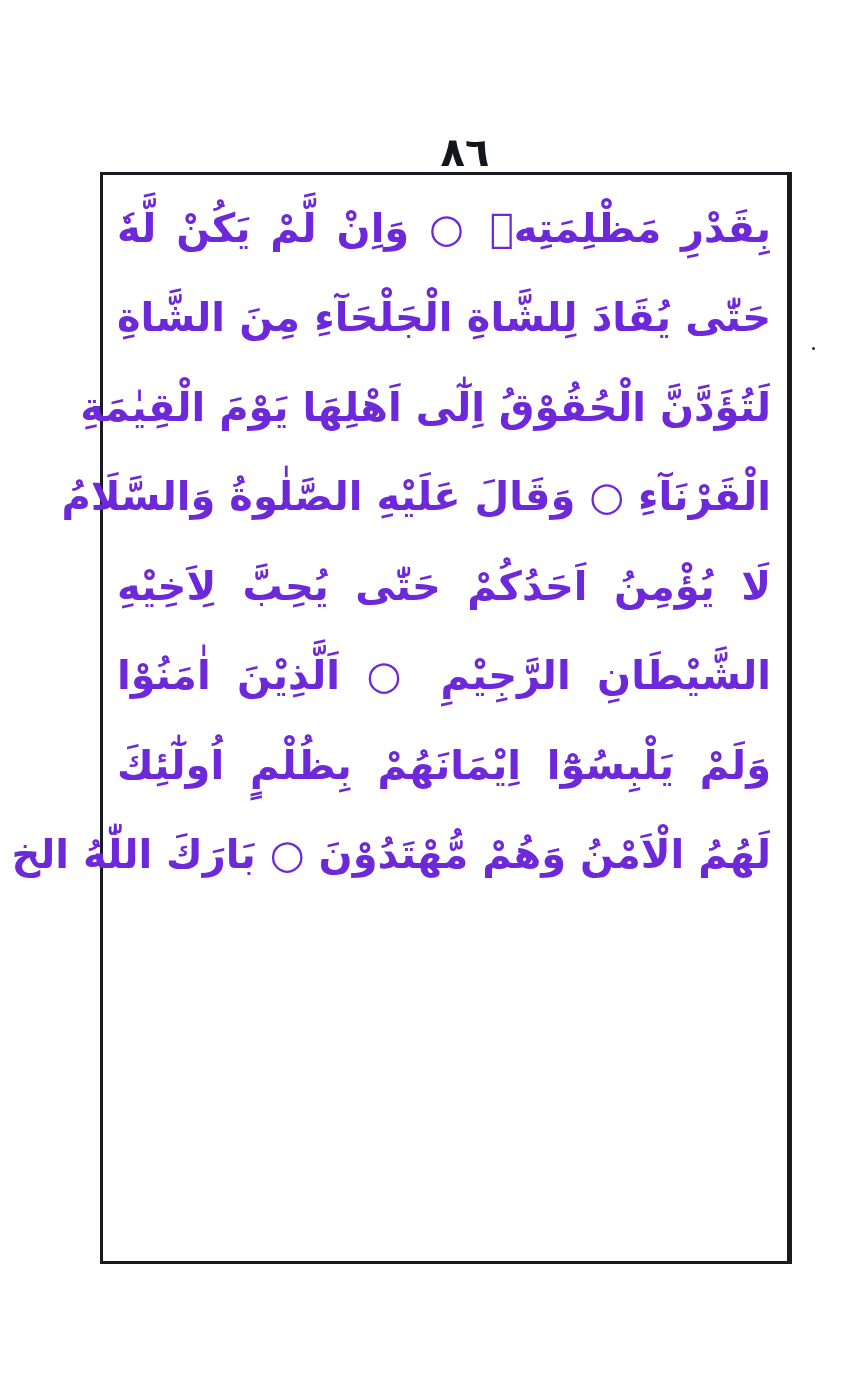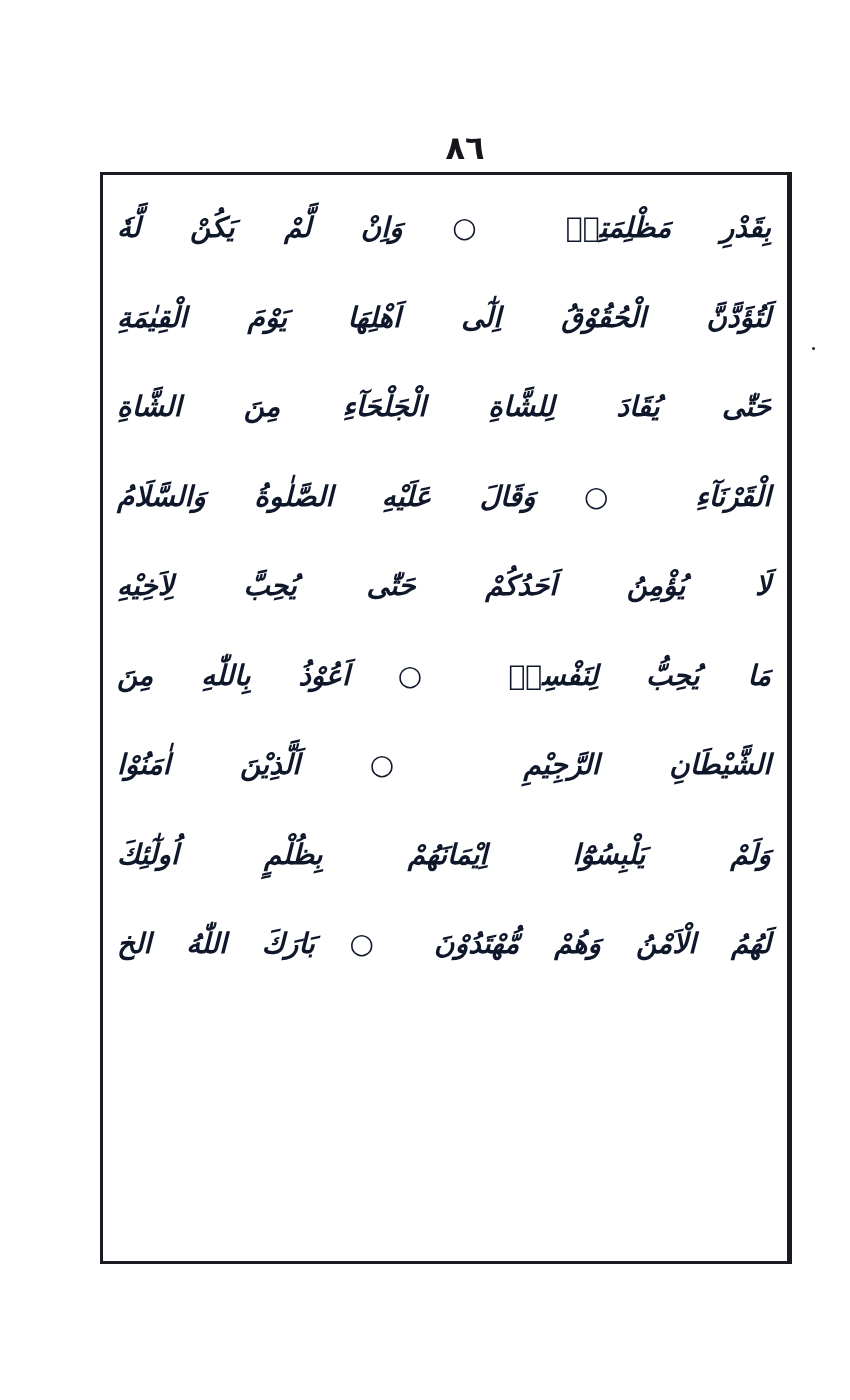--- a/index.html
+++ b/index.html
@@ -13,21 +13,21 @@
     position: relative;
     overflow: hidden;
     font-family: "DejaVu Sans", sans-serif;
   }
   .page-number {
     position: absolute;
     left: 440px;
     top: 132px;
     width: 50px;
     text-align: center;
-    font-size: 32px;
+    font-size: 40px;
     font-weight: bold;
     color: #15161c;
     direction: rtl;
     line-height: 1;
   }
   .frame {
     position: absolute;
     left: 100px;
     top: 172px;
     width: 684px;
@@ -43,28 +43,27 @@
     top: 8px;
     direction: rtl;
   }
   .line {
     height: 89.5px;
     display: flex;
     align-items: center;
     justify-content: space-between;
     padding: 0 16px 0 14px;
     font-family: "DejaVu Sans", sans-serif;
-    font-size: 28px;
+    font-size: 40px;
     font-weight: bold;
-    color: #0f172a;
+    color: #6d28d9;
     white-space: nowrap;
     direction: rtl;
     text-align: justify;
     text-align-last: justify;
-    font-style: italic;
   }
   .line span.txt {
     display: block;
     width: 100%;
     text-align: justify;
     text-align-last: justify;
   }
   .stray-dot {
     position: absolute;
     left: 812px;
@@ -79,33 +78,30 @@
 <body>
 
 <div class="page-number">٨٦</div>
 
 <div class="frame">
   <div class="lines">
     <div class="line">
         <span class="txt">بِقَدْرِ مَظْلِمَتِهٖ ○ وَاِنْ لَّمْ يَكُنْ لَّهٗ</span>
       </div>
     <div class="line">
-        <span class="txt">لَتُؤَدَّنَّ الْحُقُوْقُ اِلٰٓى اَهْلِهَا يَوْمَ الْقِيٰمَةِ</span>
+        <span class="txt">حَتّٰى يُقَادَ لِلشَّاةِ الْجَلْحَآءِ مِنَ الشَّاةِ</span>
       </div>
     <div class="line">
-        <span class="txt">حَتّٰى يُقَادَ لِلشَّاةِ الْجَلْحَآءِ مِنَ الشَّاةِ</span>
+        <span class="txt">لَتُؤَدَّنَّ الْحُقُوْقُ اِلٰٓى اَهْلِهَا يَوْمَ الْقِيٰمَةِ</span>
       </div>
     <div class="line">
         <span class="txt">الْقَرْنَآءِ ○ وَقَالَ عَلَيْهِ الصَّلٰوةُ وَالسَّلَامُ</span>
       </div>
     <div class="line">
         <span class="txt">لَا يُؤْمِنُ اَحَدُكُمْ حَتّٰى يُحِبَّ لِاَخِيْهِ</span>
-      </div>
-    <div class="line">
-        <span class="txt">مَا يُحِبُّ لِنَفْسِهٖ ○ اَعُوْذُ بِاللّٰهِ مِنَ</span>
       </div>
     <div class="line">
         <span class="txt">الشَّيْطَانِ الرَّجِيْمِ ○ اَلَّذِيْنَ اٰمَنُوْا</span>
       </div>
     <div class="line">
         <span class="txt">وَلَمْ يَلْبِسُوْٓا اِيْمَانَهُمْ بِظُلْمٍ اُولٰٓئِكَ</span>
       </div>
     <div class="line">
         <span class="txt">لَهُمُ الْاَمْنُ وَهُمْ مُّهْتَدُوْنَ ○ بَارَكَ اللّٰهُ الخ</span>
       </div>

